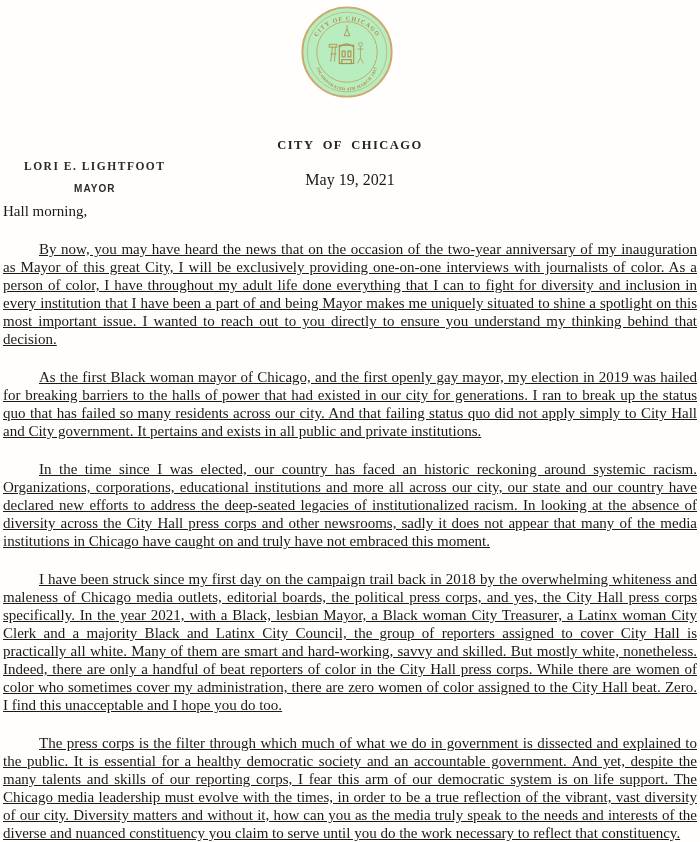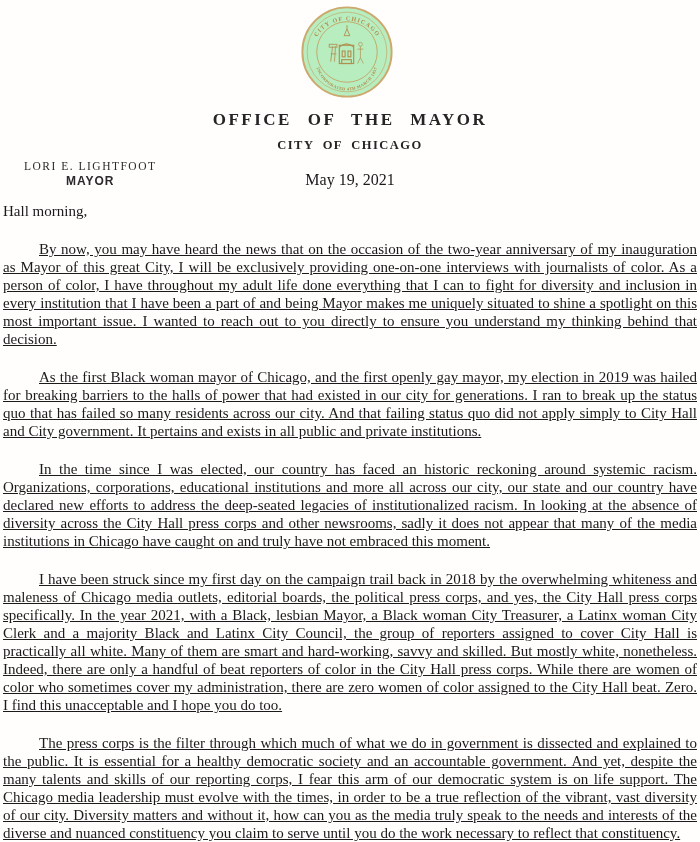--- a/index.html
+++ b/index.html
@@ -20,26 +20,26 @@
   }
   .city-line{
     position:absolute;top:138px;left:0;width:100%;
     text-align:center;font-weight:700;font-size:12.5px;
     letter-spacing:1.5px;word-spacing:4px;color:#242424;
   }
   .name-block{
     position:absolute;left:24px;top:160px;text-align:center;
   }
   .official-name{
-    font-weight:400;font-size:11.5px;letter-spacing:1.5px;color:#2a2a2a;
+    font-weight:700;font-size:11.5px;letter-spacing:1.5px;color:#2a2a2a;
   }
   .official-title{
     font-family:"Liberation Sans", sans-serif;
-    font-weight:700;font-size:12px;letter-spacing:1px;
-    margin-top:2px;color:#2a2a2a;
+    font-weight:700;font-size:10px;letter-spacing:1px;
+    margin-top:11px;color:#2a2a2a;
   }
   .date-line{
     position:absolute;top:171px;left:0;width:100%;
     text-align:center;font-size:16px;
   }
   .body-text{
     position:absolute;top:202px;left:3px;right:3px;
     font-size:15px;line-height:18px;
   }
   .salutation{margin:0;}
@@ -93,21 +93,20 @@
       <path d="M 50,22 L 50,26"></path>
     </g>
     <text class="seal-text" font-size="6.2" letter-spacing="1.2">
       <textPath href="#arcTop" startOffset="50%" text-anchor="middle">CITY OF CHICAGO</textPath>
     </text>
     <text class="seal-text" font-size="4.4" letter-spacing="0.4">
       <textPath href="#arcBottom" startOffset="50%" text-anchor="middle">INCORPORATED 4TH MARCH 1837</textPath>
     </text>
   </svg>
 
-  <div class="office-title">OFFICE OF THE MAYOR</div>
 
   <div class="city-line">CITY OF CHICAGO</div>
 
   <div class="name-block">
     <div class="official-name">LORI E. LIGHTFOOT</div>
     <div class="official-title">MAYOR</div>
   </div>
 
   <div class="date-line">May 19, 2021</div>
 

